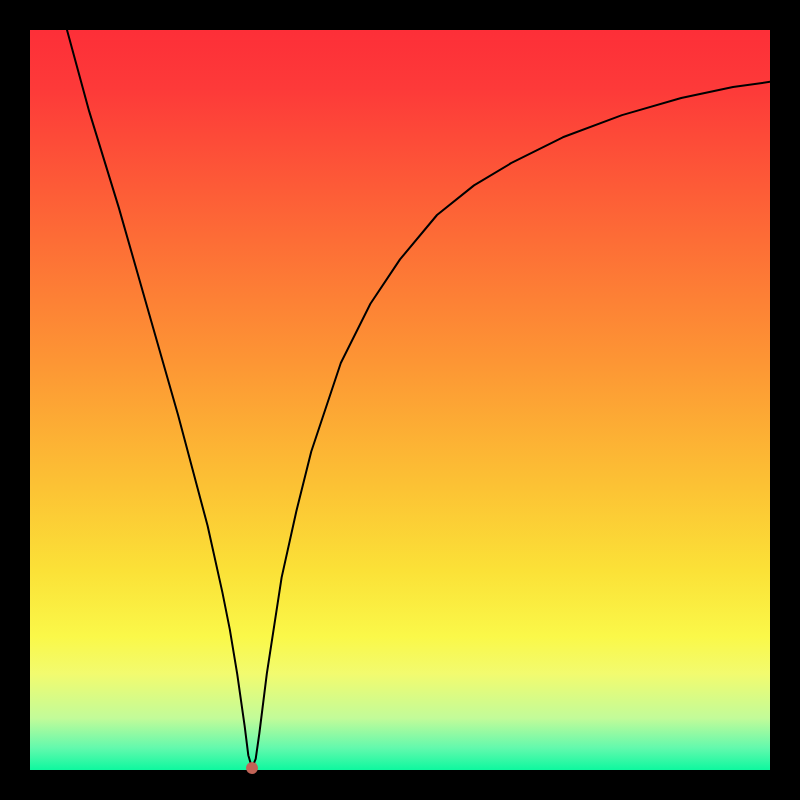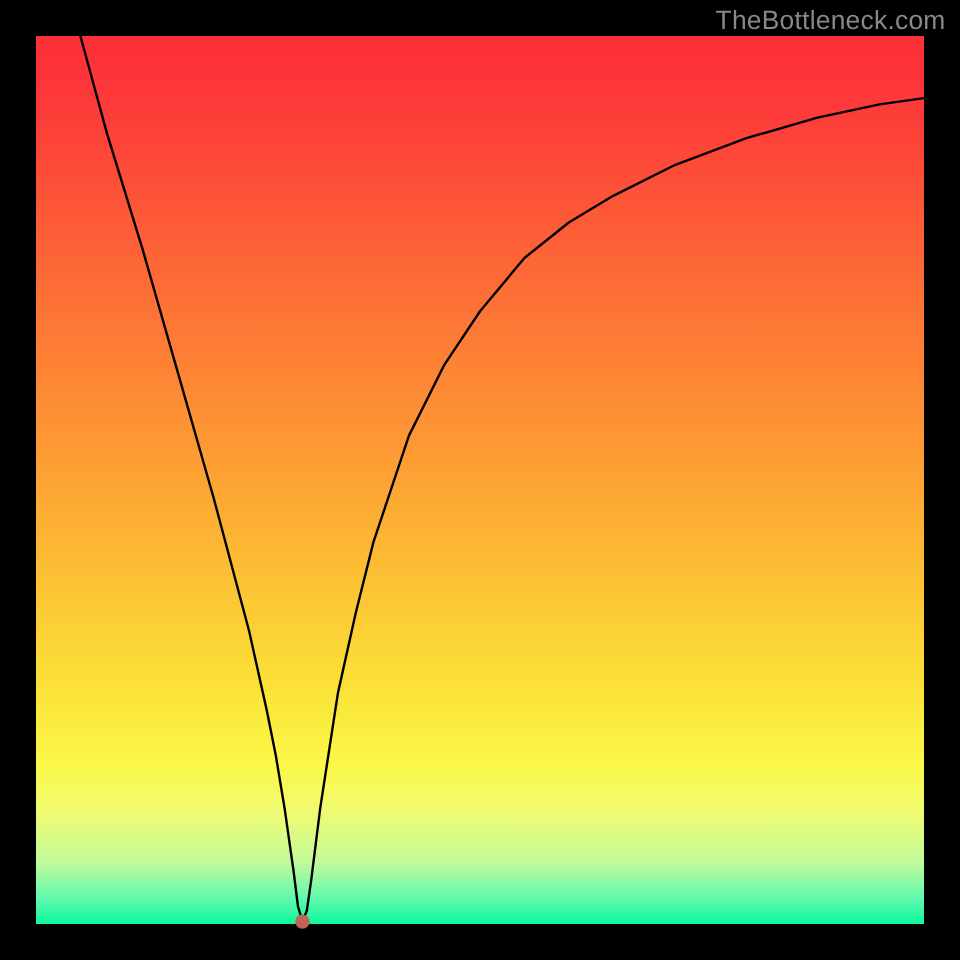--- a/index.html
+++ b/index.html
@@ -59,20 +59,19 @@
     border-radius: 50%;
     background: #c16356;
     transform: translate(-50%, -50%);
     z-index: 10;
   }
 </style>
 </head>
 <body>
 
 <div class="frame">
-  <div class="watermark">TheBottleneck.com</div>
   <div class="plot">
     <svg class="curve" viewBox="0 0 740 740" preserveAspectRatio="none">
       <path id="curve-path" d="M37.00 0.00 L59.20 81.40 L88.80 177.60 L118.40 281.20 L148.00 384.80 L177.60 495.80 L192.40 562.40 L199.80 599.40 L207.20 643.80 L214.60 695.60 L218.30 725.20 L222.00 737.78 L225.70 728.90 L229.40 703.00 L236.80 643.80 L251.60 547.60 L266.40 481.00 L281.20 421.80 L310.80 333.00 L340.40 273.80 L370.00 229.40 L407.00 185.00 L444.00 155.40 L481.00 133.20 L532.80 107.30 L592.00 85.10 L651.20 68.08 L703.00 56.98 L740.00 51.80 "></path>
     </svg>
     <div class="min-dot" id="min-dot" style="left: 222px; top: 737.78px;"></div>
   </div>
 </div>
 
 </body></html>

